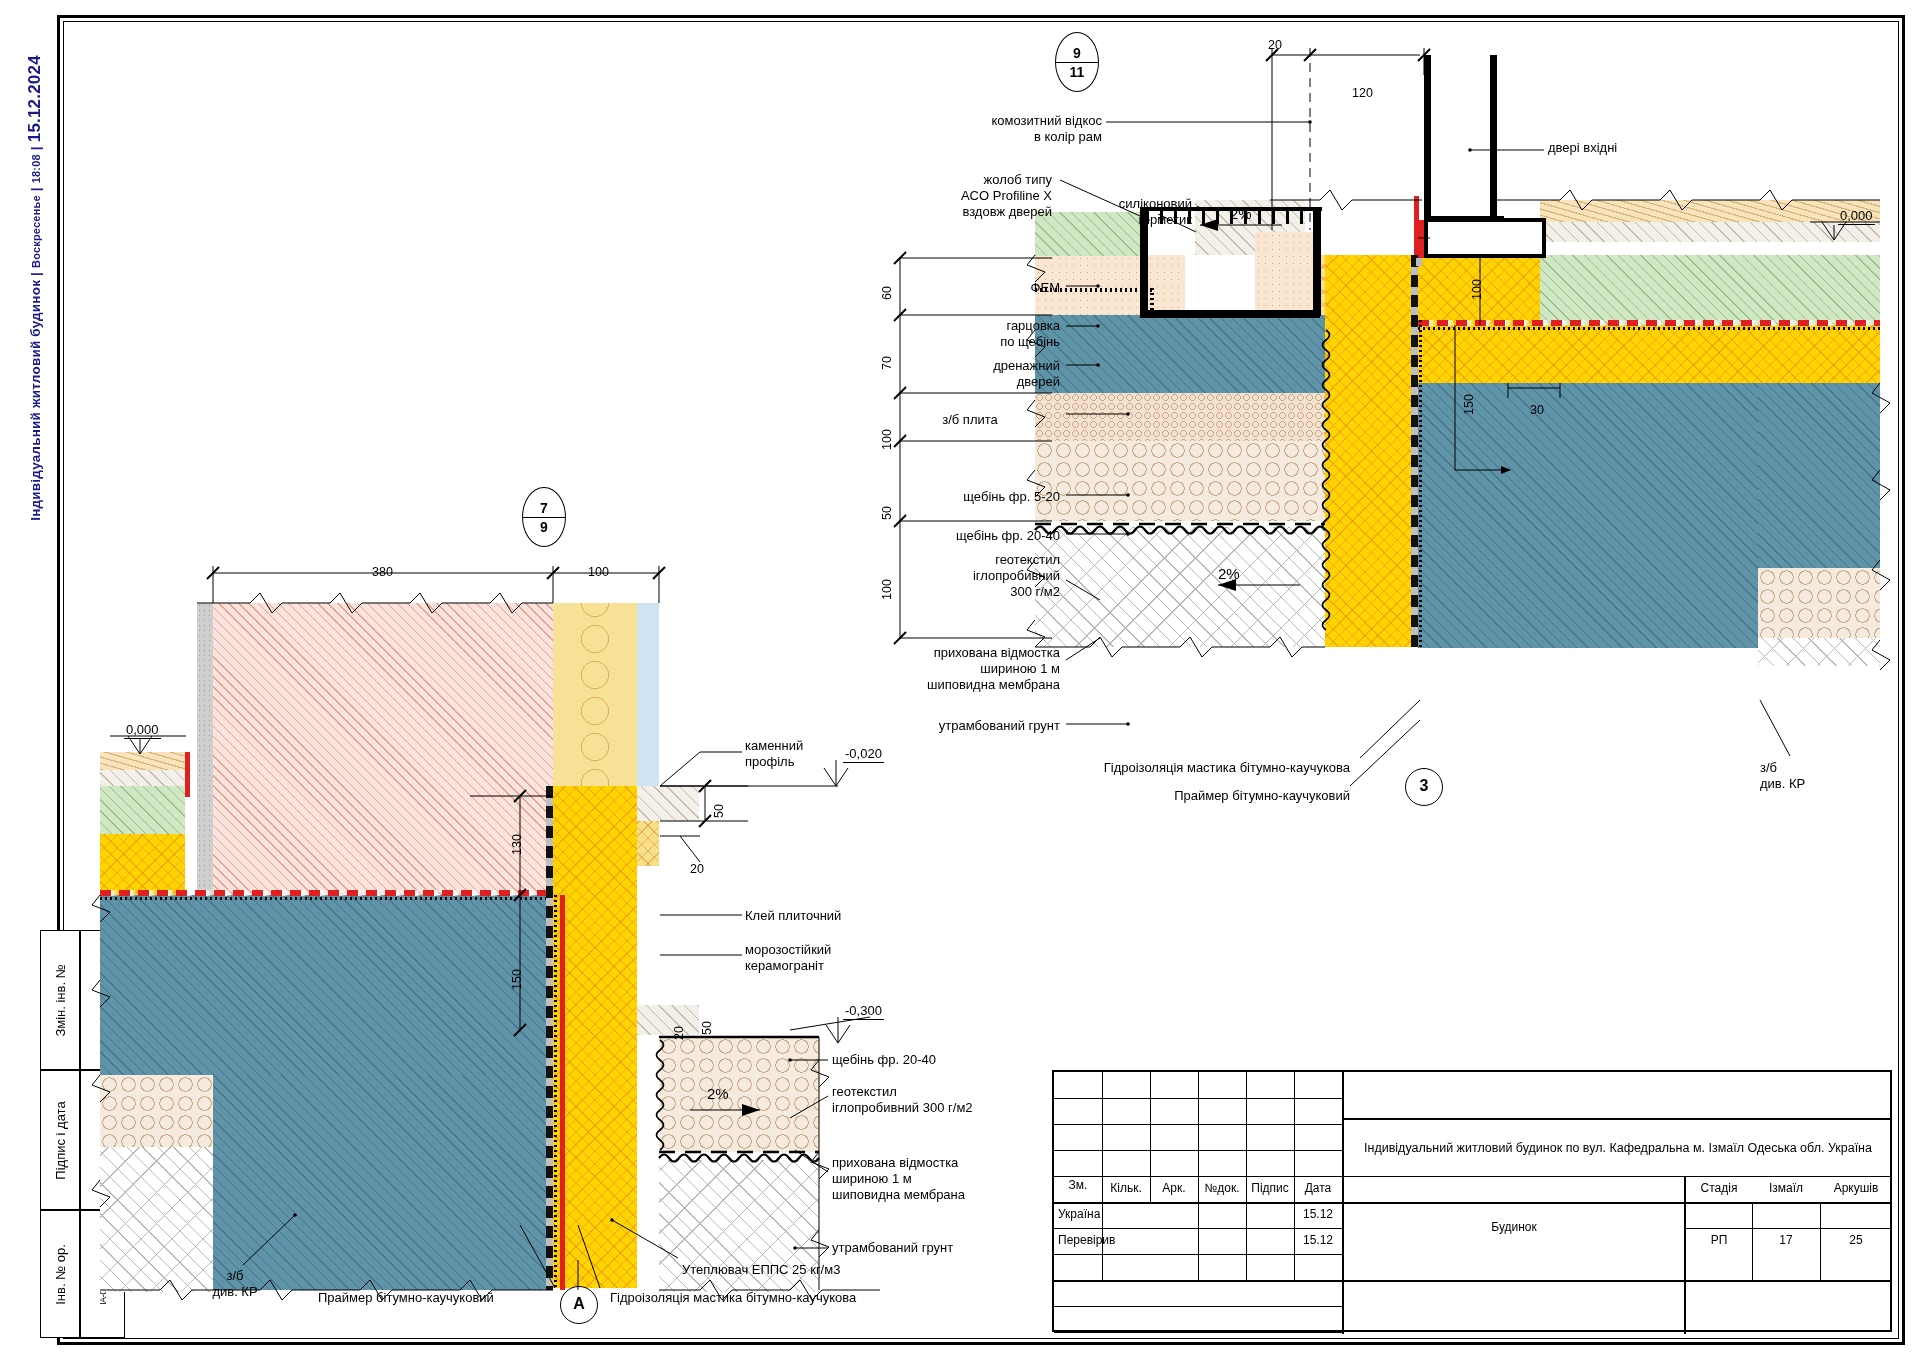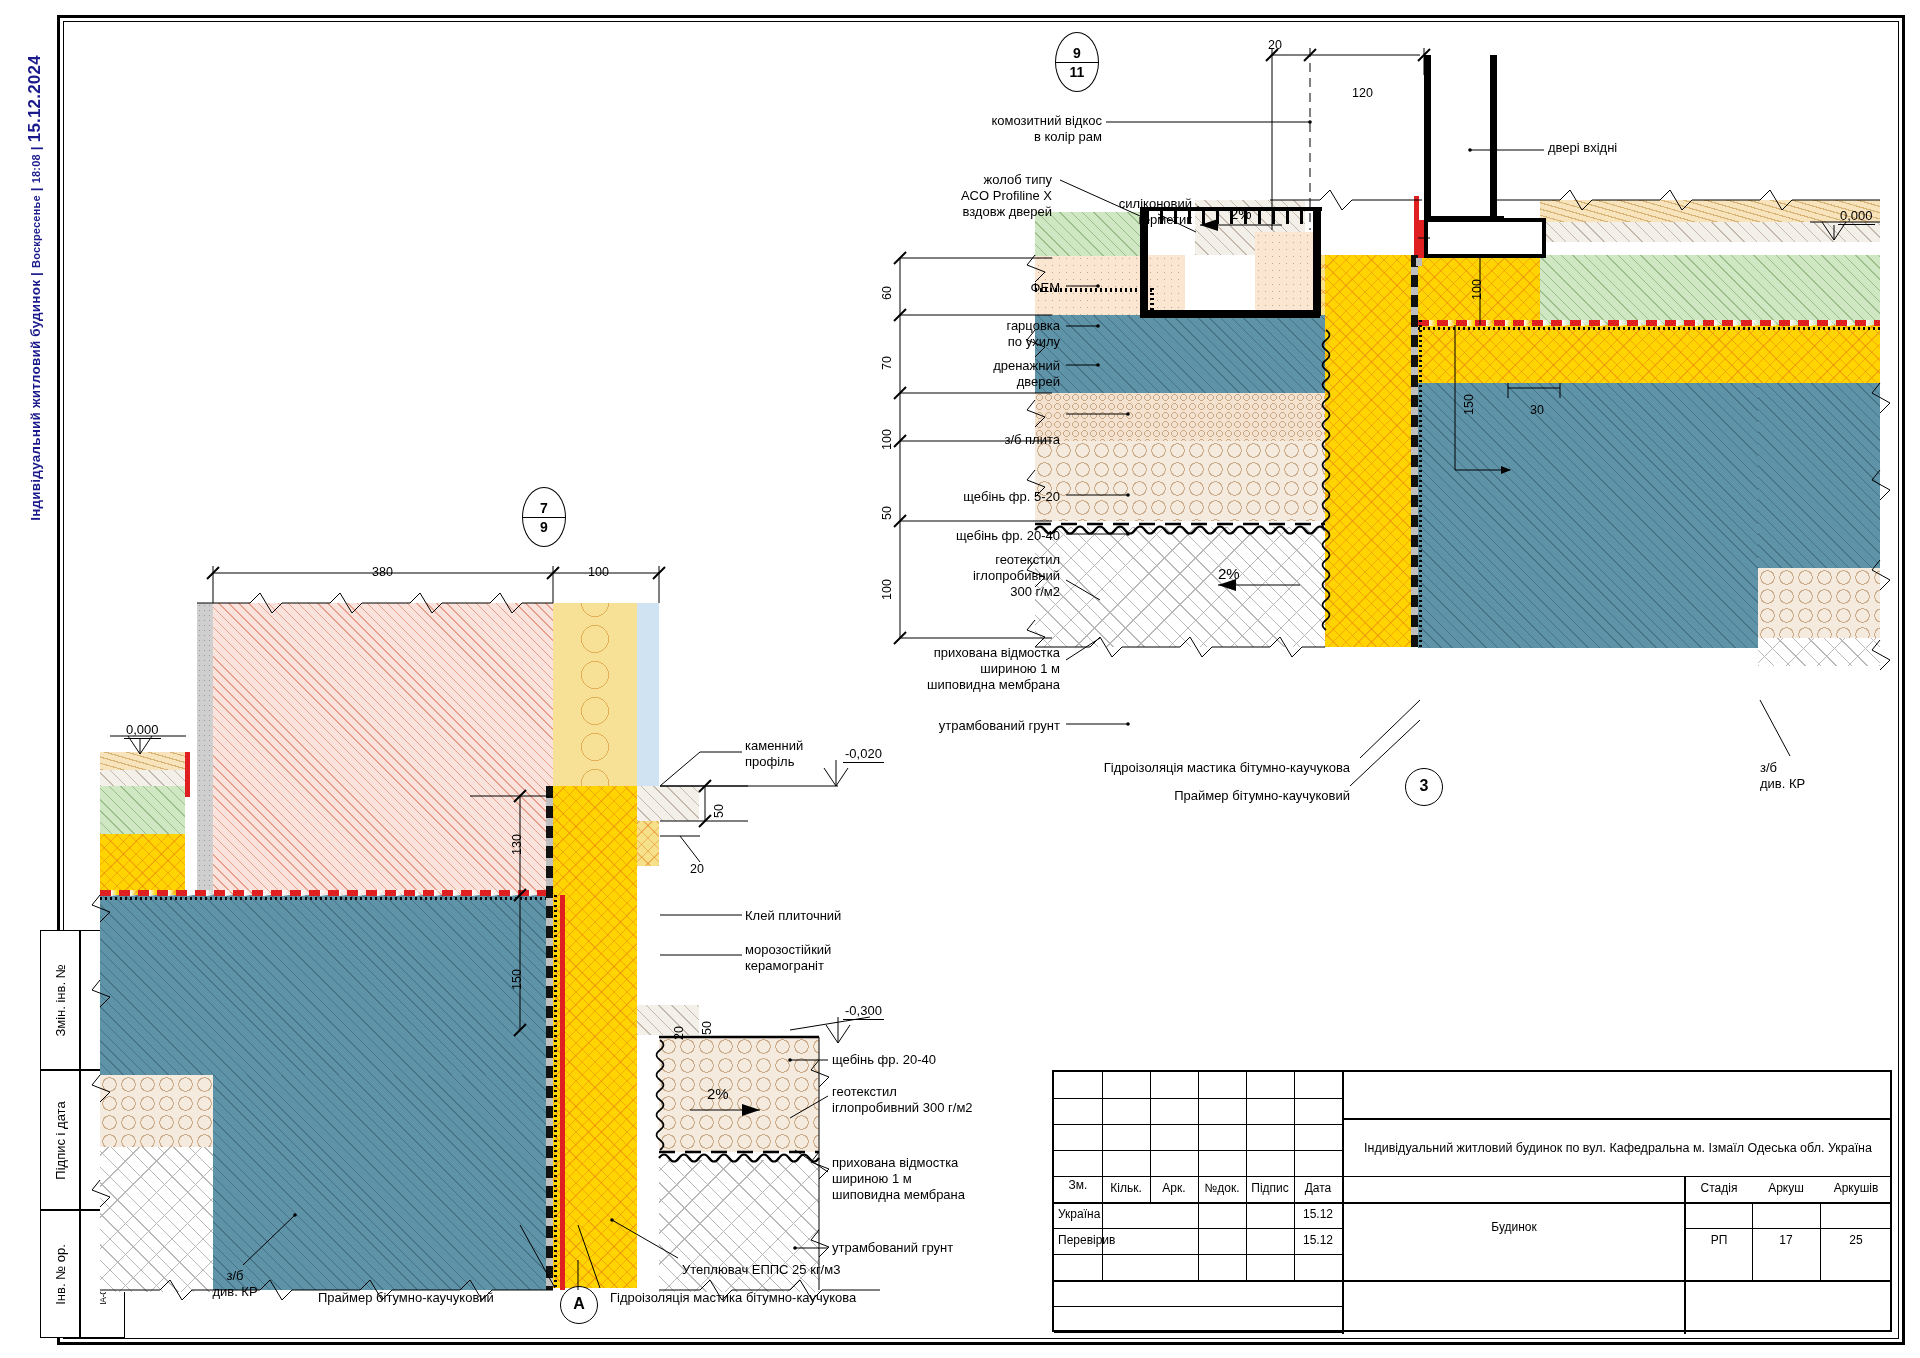--- a/index.html
+++ b/index.html
@@ -203,24 +203,24 @@
 в колір рам</div>
     <div class="lbl r" style="left:830px;top:172px;width:222px;">жолоб типу
 ACO Profiline X
 вздовж дверей</div>
     <div class="lbl r" style="left:1082px;top:196px;width:110px;">силіконовий
 герметик</div>
     <div class="lbl" style="left:1548px;top:140px;">двері вхідні</div>
 
     <div class="lbl r" style="left:900px;top:280px;width:160px;">ФЕМ</div>
     <div class="lbl r" style="left:880px;top:318px;width:180px;">гарцовка
-по ухилу</div>
+по щебінь</div>
     <div class="lbl r" style="left:880px;top:358px;width:180px;">дренажний
 дверей</div>
-    <div class="lbl r" style="left:880px;top:432px;width:180px;">з/б плита</div>
+    <div class="lbl r" style="left:880px;top:412px;width:180px;text-align:center;">з/б плита</div>
     <div class="lbl r" style="left:880px;top:489px;width:180px;">щебінь фр. 5-20</div>
     <div class="lbl r" style="left:880px;top:528px;width:180px;">щебінь фр. 20-40</div>
     <div class="lbl r" style="left:880px;top:552px;width:180px;">геотекстил
 іглопробивний
 300 г/м2</div>
     <div class="lbl r" style="left:862px;top:645px;width:198px;">прихована відмостка
 шириною 1 м
 шиповидна мембрана</div>
     <div class="lbl r" style="left:862px;top:718px;width:198px;">утрамбований грунт</div>
     <div class="lbl r" style="left:860px;top:760px;width:490px;">Гідроізоляція мастика бітумно-каучукова</div>
@@ -544,21 +544,21 @@
     <div class="cellx left" style="left:0;top:156px;width:96px;height:26px;">Перевірив</div>
     <div class="cellx" style="left:240px;top:156px;width:48px;height:26px;">15.12</div>
 
 
     <div class="cellx med" style="left:294px;top:48px;width:540px;height:56px;padding:0 6px;">Індивідуальний житловий будинок по вул. Кафедральна м. Ізмаїл Одеська обл. Україна</div>
 
     <div class="cellx" style="left:290px;top:104px;width:340px;height:104px;">Будинок</div>
 
 
     <div class="cellx" style="left:632px;top:104px;width:66px;height:26px;">Стадія</div>
-    <div class="cellx" style="left:698px;top:104px;width:68px;height:26px;">Аркуш</div>
+    <div class="cellx" style="left:698px;top:104px;width:68px;height:26px;">Ізмаїл</div>
     <div class="cellx" style="left:766px;top:104px;width:72px;height:26px;">Аркушів</div>
 
     <div class="cellx" style="left:632px;top:130px;width:66px;height:78px;">РП</div>
     <div class="cellx" style="left:698px;top:130px;width:68px;height:78px;">17</div>
     <div class="cellx" style="left:766px;top:130px;width:72px;height:78px;">25</div>
   </div>
 
 </div>
 
 </body></html>

